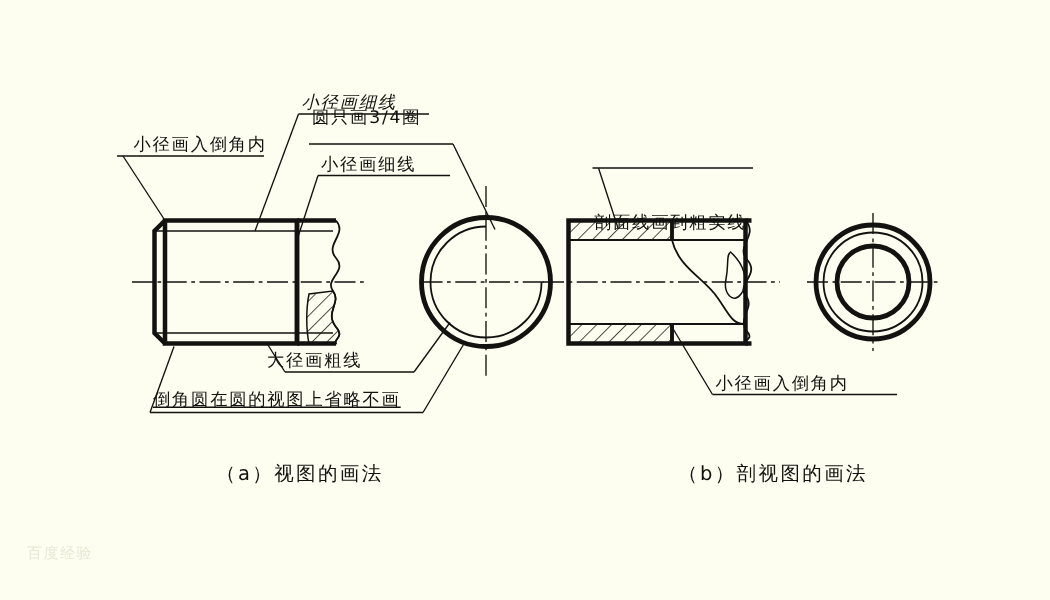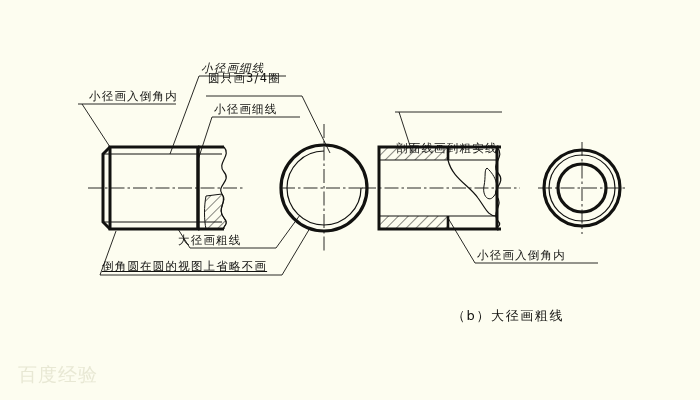--- a/index.html
+++ b/index.html
@@ -38,21 +38,21 @@
     font-size: 13px;
     letter-spacing: 1.6px;
     color: #121210;
     white-space: nowrap;
   }
   .watermark {
     position: absolute;
     left: 18px;
     top: 362px;
     font-family: "DejaVu Sans", "Liberation Sans", sans-serif;
-    font-size: 19px;
+    font-size: 10px;
     letter-spacing: 1px;
     color: #e8e8d4;
     white-space: nowrap;
     user-select: none;
   }
 </style>
 </head>
 <body>
 
 <div id="canvas">
@@ -183,18 +183,19 @@
   <div class="anno" style="left:214px; top:103px;">小径画细线</div>
 
   <div class="anno" style="left:178px; top:234px;">大径画粗线</div>
 
   <div class="anno" style="left:102px; top:260px;text-decoration:underline;">倒角圆在圆的视图上省略不画</div>
 
   <div class="anno" style="left:396px; top:98px;margin-top:44px;">剖面线画到粗实线</div>
 
   <div class="anno" style="left:477px; top:249px;">小径画入倒角内</div>
 
-
-  <div class="caption" style="left:452px; top:307px;">（b）大径画粗线</div>
+  <div class="caption" style="left:144px; top:307px;">（a）视图的画法</div>
+
+  <div class="caption" style="left:452px; top:307px;">（b）剖视图的画法</div>
 
   <div class="watermark">百度经验</div>
 
 </div>
 
 </body></html>

